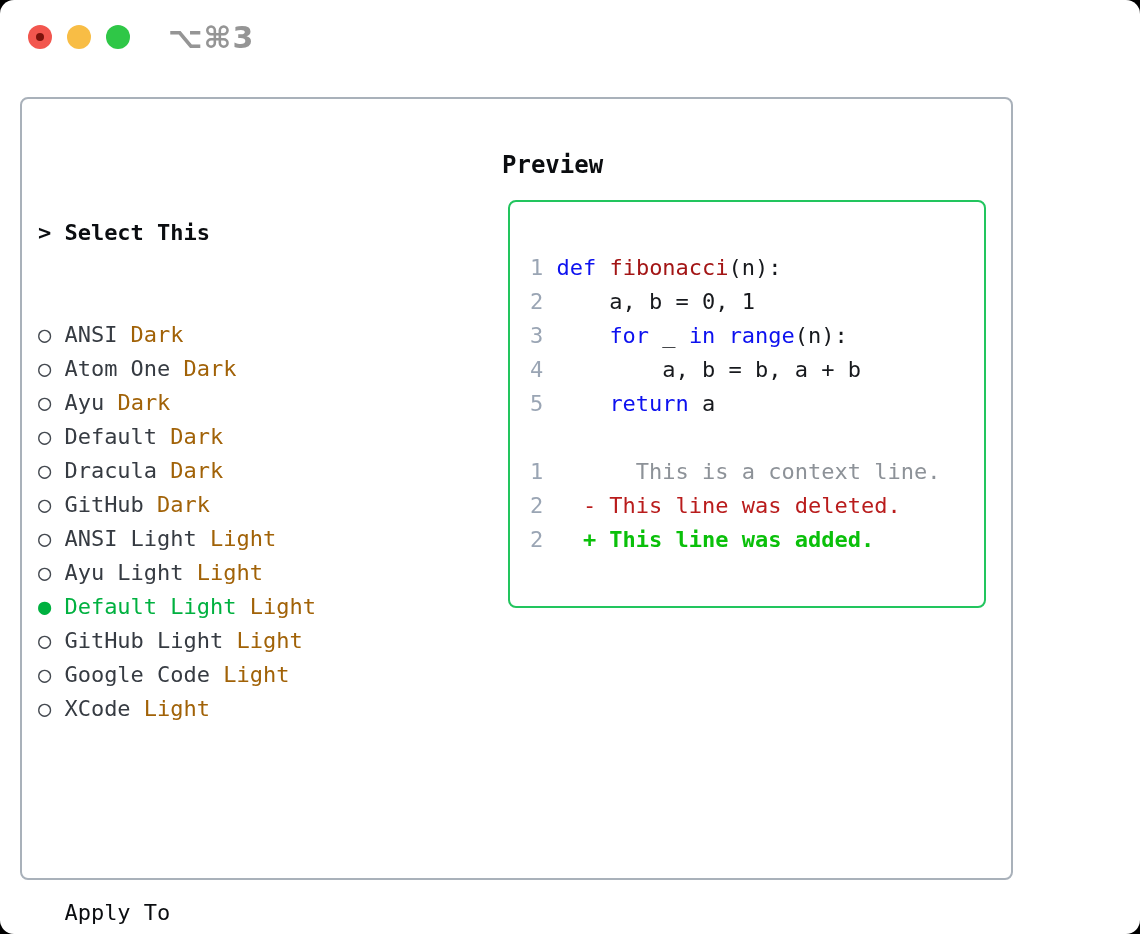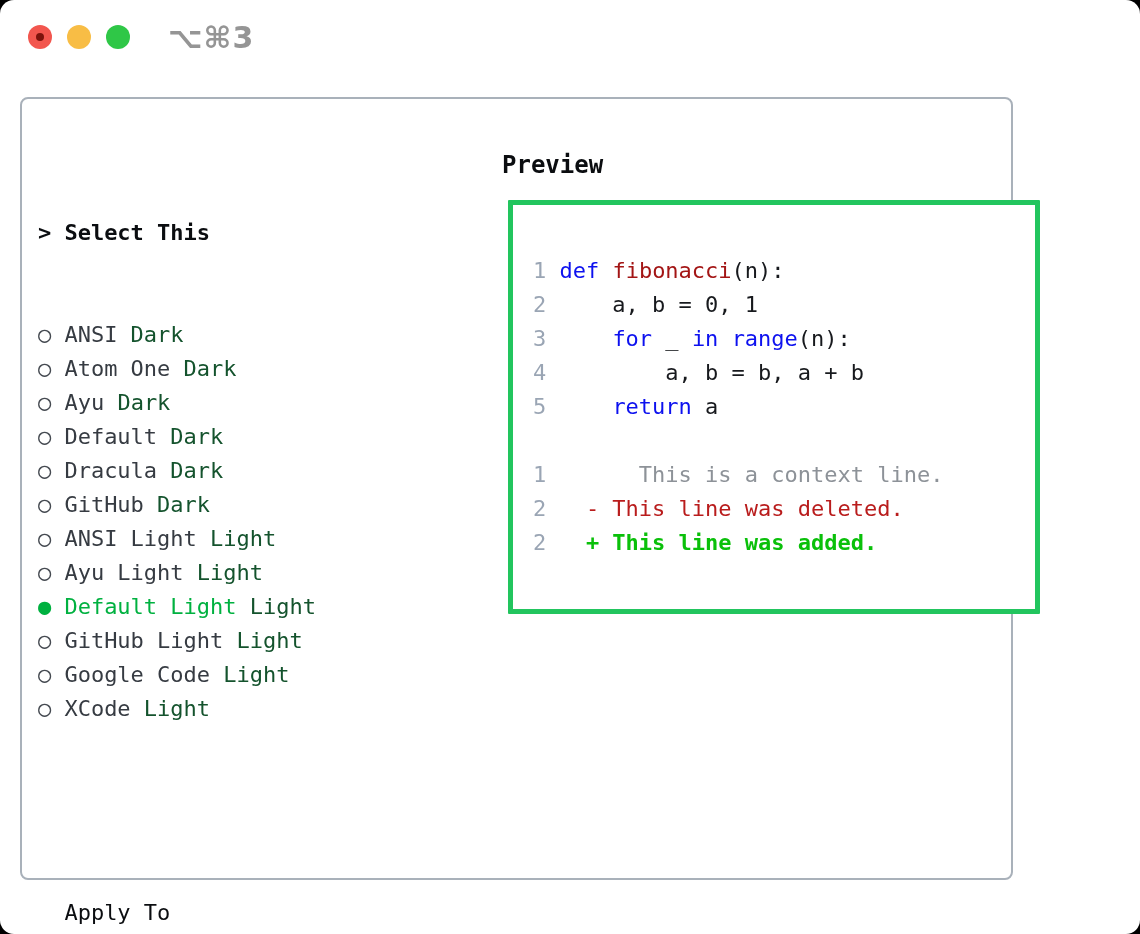--- a/index.html
+++ b/index.html
@@ -31,30 +31,30 @@
     position: absolute; left: 16px; top: 49px; width: 430px;
     font-size: 22px; line-height: 34px; white-space: pre; color: #363b42;
   }
   .row { height: 34px; }
   .col2 { display: inline-block; width: 26.4px; }
   .heading { color: #0b0d10; font-weight: bold; }
   .cursor { color: #0b0d10; font-weight: bold; }
   .radio { color: #454a51; }
   .theme-row.sel .radio, .apply-row.sel .radio { color: #00b140; }
   .theme-row.sel .tname, .apply-row.sel .olabel { color: #00b140; }
-  .variant { color: #14532d; text-align: center; }
+  .variant { color: #a16207; text-align: center; }
   .applyto-title { color: #0b0d10; }
   
   .preview-label {
     position: absolute; left: 480px; top: 49px; height: 34px; line-height: 34px;
     font-size: 24px; font-weight: bold; color: #0b0d10;
   }
   .preview-box {
     position: absolute; left: 486px; top: 101px; width: 474px; height: 404px;
-    border: 5px solid #22c55e; border-radius: 1px; background: #fff; padding-left: 48px;
+    border: 2px solid #22c55e; border-radius: 8px; background: #fff;
   }
   .code {
     position: absolute; left: 20px; top: 49px;
     font-size: 22px; line-height: 34px; white-space: pre;
   }
   .cline { height: 34px; }
   .lnum { display: inline-block; width: 26.4px; color: #9aa5b4; }
   .tok-kw    { color: #0d11ef; }
   .tok-fn    { color: #a31515; }
   .tok-plain { color: #17191d; }

